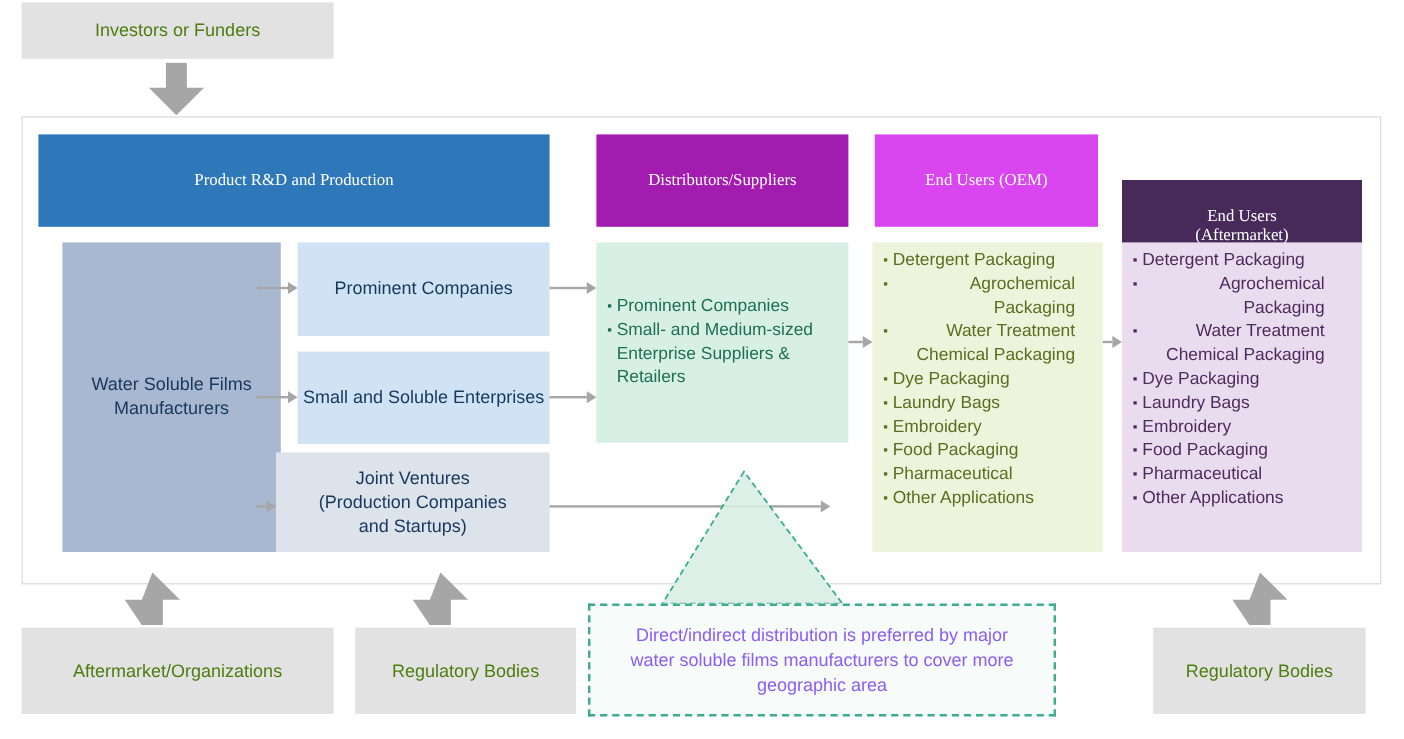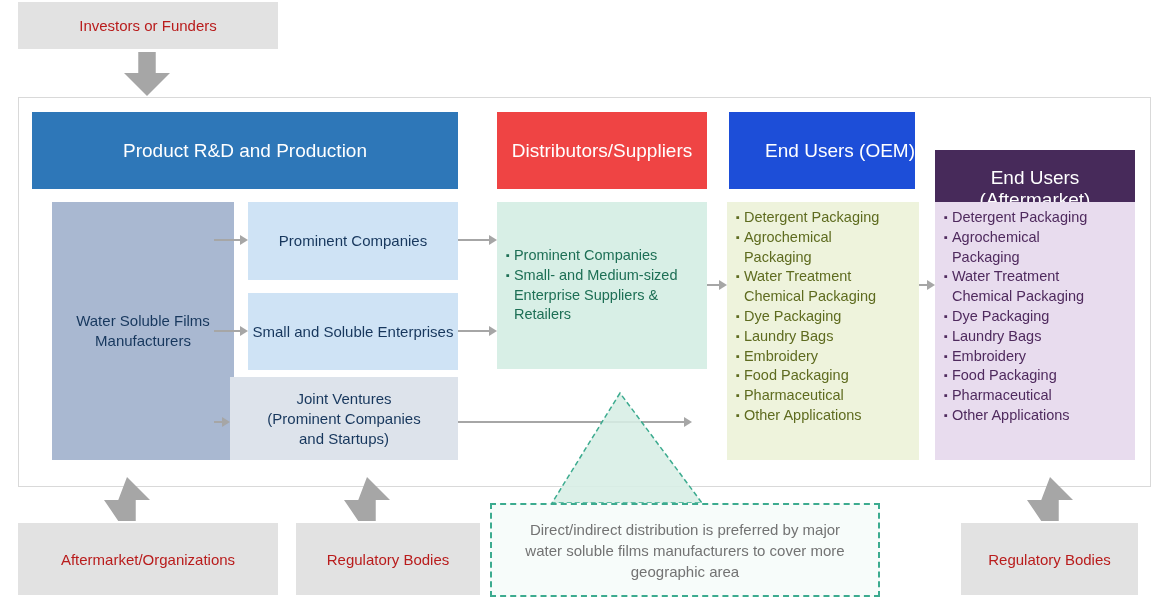--- a/index.html
+++ b/index.html
@@ -2,69 +2,69 @@
 <html><head>
 <meta charset="utf-8">
 <style>
   html,body{margin:0;padding:0;background:#fff;}
   .canvas{position:relative;width:1170px;height:616px;background:#ffffff;
           font-family:"Liberation Sans", sans-serif;overflow:hidden;}
 
   .abs{position:absolute;box-sizing:border-box;}
 
   
-  .gray-box{background:#e2e2e2;color:#b91c1c;font-size:15px;
+  .gray-box{background:#e2e2e2;color:#4d7c0f;font-size:15px;
             display:flex;align-items:center;justify-content:center;text-align:center;}
 
   
   .panel{border:1px solid #d9d9d9;background:#ffffff;}
 
   
-  .hdr{color:#ffffff;font-size:19px;display:flex;align-items:center;justify-content:center;
-       text-align:center;}
+  .hdr{color:#ffffff;font-size:14px;display:flex;align-items:center;justify-content:center;
+       text-align:center;font-family:Liberation Serif, serif;}
   .hdr-rnd{background:#2e77b8;}
-  .hdr-dist{background:#ef4444;}
-  .hdr-oem{background:#1d4ed8;justify-content:flex-end;}
+  .hdr-dist{background:#a21caf;}
+  .hdr-oem{background:#d946ef;}
   .hdr-after{background:#472a5a;margin-top:38px;}
   .hdr-after span{display:inline-block;max-width:120px;}
 
   
   .cell{display:flex;align-items:center;justify-content:center;text-align:center;
         font-size:15px;line-height:20px;color:#17375d;}
   .cell-manu{background:#a9b8d1;margin-left:20px;}
   .cell-blue{background:#cfe3f5;}
   .cell-joint{background:#dde3eb;}
   .cell-joint span{display:inline-block;max-width:170px;}
   .cell-manu span{display:inline-block;max-width:150px;}
 
   .box-teal{background:#d8efe6;color:#1d6f55;display:flex;flex-direction:column;justify-content:center;}
   .box-olive{background:#eef3dc;color:#5e6b1f;}
   .box-purple{background:#e8dcee;color:#4f2a5e;}
 
   
   ul.blist{list-style:none;margin:0;padding:6px 2px 6px 9px;}
   ul.blist li{display:flex;align-items:flex-start;gap:4px;font-size:14.5px;line-height:19.8px;}
   ul.blist .bullet{font-size:11px;line-height:19.8px;}
-  .apps .li-text{display:inline-block;max-width:152px;}
+  .apps .li-text{display:inline-block;max-width:152px;text-align:right;}
   .dist-list li{font-size:15px;line-height:20px;}
   .dist-list .li-text{display:inline-block;max-width:168px;}
 
   
   .arr{position:absolute;height:2px;background:#a6a6a6;}
   .arr::after{content:"";position:absolute;right:-8px;top:-4px;
               border-left:8px solid #a6a6a6;border-top:5px solid transparent;
               border-bottom:5px solid transparent;}
 
   
   .barrow{position:absolute;background:#a6a6a6;}
   .barrow-down{clip-path:polygon(31% 0,69% 0,69% 48%,100% 48%,50% 100%,0 48%,31% 48%);}
   .barrow-up{clip-path:polygon(50% 0,100% 52%,69% 52%,69% 100%,31% 100%,0 52%,31% 52%);}
 
   
-  .callout{border:2px dashed #3cab8f;background:#f7fcfa;color:#737373;font-size:15px;
+  .callout{border:2px dashed #3cab8f;background:#f7fcfa;color:#8b5cf6;font-size:15px;
            line-height:21px;display:flex;align-items:center;justify-content:center;
            text-align:center;padding:0 20px;}
 </style>
 </head>
 <body>
 
 <div class="canvas">
 
   <div class="abs gray-box" style="left:18px;top:2px;width:260px;height:47px;">
     <span>Investors or Funders</span>
@@ -89,21 +89,21 @@
   <div class="abs cell cell-manu" style="left:32px;top:202px;width:182px;height:258px;">
     <span>Water Soluble Films Manufacturers</span>
   </div>
   <div class="abs cell cell-blue" style="left:248px;top:202px;width:210px;height:78px;">
     <span>Prominent Companies</span>
   </div>
   <div class="abs cell cell-blue" style="left:248px;top:293px;width:210px;height:77px;">
     <span>Small and Soluble Enterprises</span>
   </div>
   <div class="abs cell cell-joint" style="left:230px;top:377px;width:228px;height:83px;">
-    <span>Joint Ventures (Prominent Companies and Startups)</span>
+    <span>Joint Ventures (Production Companies and Startups)</span>
   </div>
 
   <div class="abs box-teal" style="left:497px;top:202px;width:210px;height:167px;">
     <ul class="blist dist-list">
 
         <li>
           <span class="bullet">▪</span>
           <span class="li-text">Prominent Companies</span>
         </li>
 

